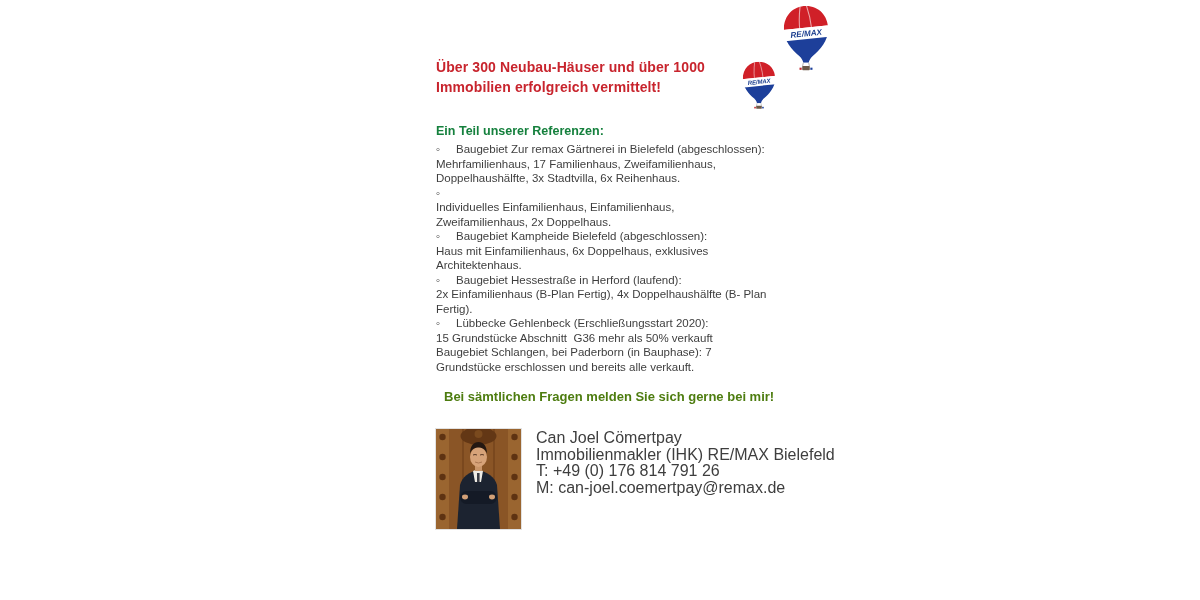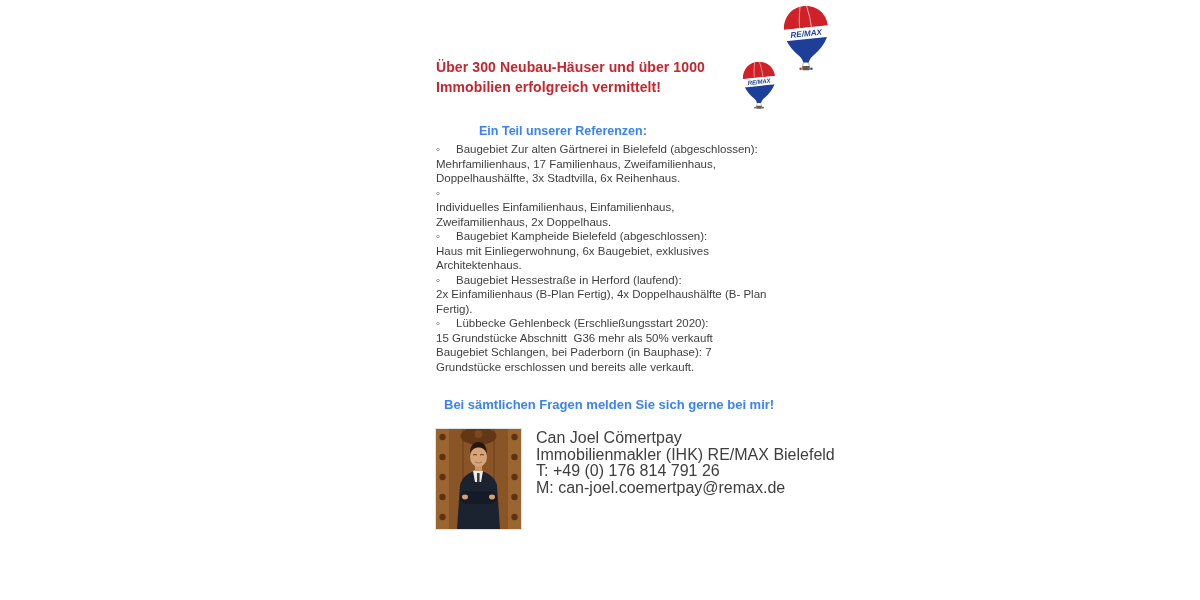--- a/index.html
+++ b/index.html
@@ -11,34 +11,34 @@
     font-size:14px; font-weight:bold; line-height:20px;
     color:#c8242d; white-space:pre-wrap; letter-spacing:0.1px;
   }
 
   .balloon-large { position:absolute; left:779px; top:5px; width:54px; height:67px; }
   .balloon-small { position:absolute; left:739px; top:61px; width:40px; height:49px; }
   .balloon-svg { width:100%; height:100%; display:block; }
 
   .ref-title {
     position:absolute; left:436px; top:124px;
-    font-size:12.5px; font-weight:bold; color:#3b82f6;margin-left:43px;
+    font-size:12.5px; font-weight:bold; color:#15803d;
   }
   .ref-list {
     position:absolute; left:436px; top:142px; width:348px;
     font-size:11.5px; line-height:14.5px; color:#3e3e3e;
   }
   .ref-item { margin:0; }
   .lead { display:flex; }
   .bullet { width:20px; flex:none; }
   .rest { white-space:pre-wrap; }
 
   .contact-title {
-    position:absolute; left:436px; top:397px;
-    font-size:13px; font-weight:bold; color:#3b82f6;padding-left:8px;
+    position:absolute; left:436px; top:389px;
+    font-size:13px; font-weight:bold; color:#4d7c0f;padding-left:8px;
   }
   .photo {
     position:absolute; left:436px; top:429px; width:85px; height:100px;
     outline:1px solid #e2e2e2;
   }
   .photo svg { width:100%; height:100%; display:block; }
   .contact {
     position:absolute; left:536px; top:430px;
     font-size:16px; line-height:16.5px; color:#3e3e3e;
   }
@@ -98,38 +98,38 @@
       <rect x="58" y="116" width="4" height="4" fill="#1d3f9a"></rect>
     </svg>
   </div>
 
   <div class="ref-title">Ein Teil unserer Referenzen:</div>
 
   <div class="ref-list">
     <div class="ref-item">
       <div class="lead">
         <span class="bullet">◦</span>
-        <span>Baugebiet Zur alten Gärtnerei in Bielefeld (abgeschlossen):</span>
+        <span>Baugebiet Zur remax Gärtnerei in Bielefeld (abgeschlossen):</span>
       </div>
       <div class="rest">Mehrfamilienhaus, 17 Familienhaus, Zweifamilienhaus,
 Doppelhaushälfte, 3x Stadtvilla, 6x Reihenhaus.</div>
     </div>
     <div class="ref-item">
       <div class="lead">
         <span class="bullet">◦</span>
       </div>
       <div class="rest">Individuelles Einfamilienhaus, Einfamilienhaus,
 Zweifamilienhaus, 2x Doppelhaus.</div>
     </div>
     <div class="ref-item">
       <div class="lead">
         <span class="bullet">◦</span>
         <span>Baugebiet Kampheide Bielefeld (abgeschlossen):</span>
       </div>
-      <div class="rest">Haus mit Einliegerwohnung, 6x Baugebiet, exklusives
+      <div class="rest">Haus mit Einfamilienhaus, 6x Doppelhaus, exklusives
 Architektenhaus.</div>
     </div>
     <div class="ref-item">
       <div class="lead">
         <span class="bullet">◦</span>
         <span>Baugebiet Hessestraße in Herford (laufend):</span>
       </div>
       <div class="rest">2x Einfamilienhaus (B-Plan Fertig), 4x Doppelhaushälfte (B- Plan
 Fertig).</div>
     </div>

